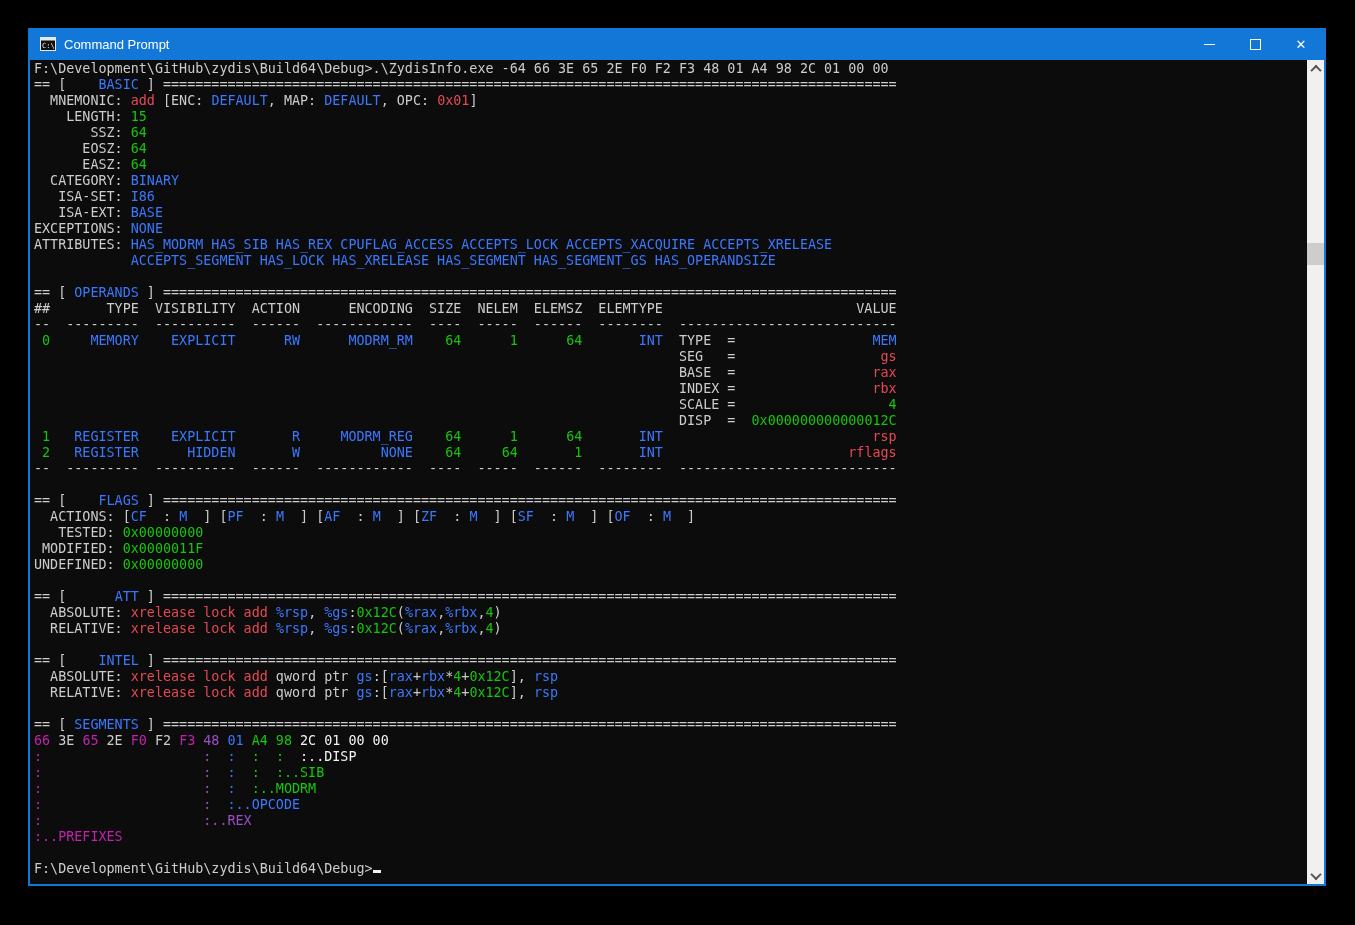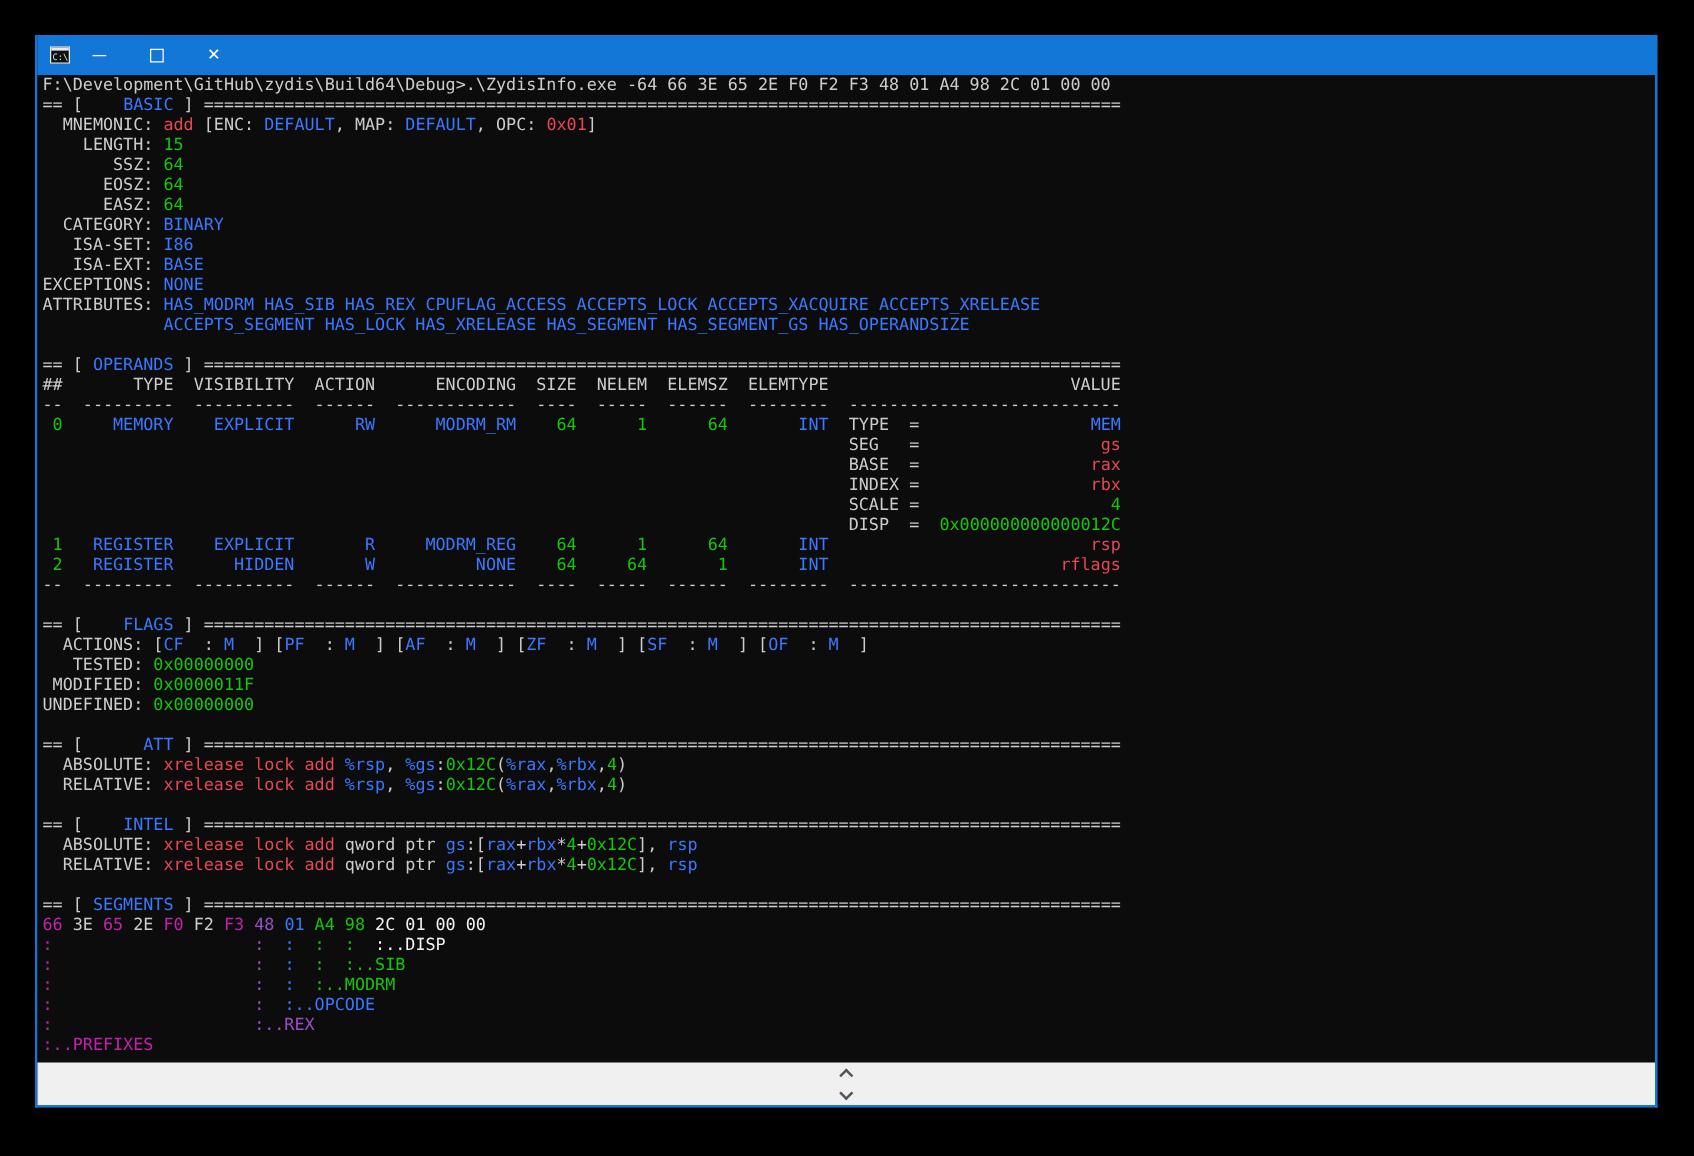--- a/index.html
+++ b/index.html
@@ -8,21 +8,21 @@
           border:2px solid #1277d7;border-top:none;box-sizing:border-box;background:#0c0c0c;}
   .titlebar{height:32px;background:#1277d7;display:flex;align-items:center;
             font-family:"Liberation Sans",sans-serif;}
   .cmd-icon{margin-left:10px;width:16px;height:14px;display:inline-block;flex:0 0 auto;}
   .title{color:#fff;font-size:13px;margin-left:8px;flex:1 1 auto;white-space:nowrap;}
   .controls{display:flex;height:32px;flex:0 0 auto;}
   .ctrl{width:46px;height:32px;display:flex;align-items:center;justify-content:center;cursor:default;}
   .glyph-min{width:11px;height:1px;background:#fff;display:block;}
   .glyph-max{width:9px;height:9px;border:1px solid #fff;display:block;}
   .glyph-close{color:#fff;font-size:13px;font-family:"DejaVu Sans",sans-serif;line-height:1;}
-  .body{display:flex;height:calc(100% - 32px);flex-direction:column;}
+  .body{display:flex;height:calc(100% - 32px);}
   .terminal{flex:1 1 auto;background:#0c0c0c;overflow:hidden;
             font-family:"DejaVu Sans Mono",monospace;font-size:13.4px;line-height:16px;
             padding:1px 0 0 4px;white-space:pre;}
   .t-line{height:16px;}
   .cursor{display:inline-block;width:8px;height:3px;background:#f2f2f2;vertical-align:0px;}
   .scrollbar{flex:0 0 17px;background:#f0f0f0;display:flex;flex-direction:column;}
   .sb-btn{height:17px;display:flex;align-items:center;justify-content:center;flex:0 0 auto;}
   .chev{width:6px;height:6px;border-left:2px solid #555;border-top:2px solid #555;display:block;}
   .chev.up{transform:rotate(45deg) translate(1px,1px);}
   .chev.down{transform:rotate(225deg) translate(1px,1px);}
@@ -35,20 +35,21 @@
 <div class="stage">
   <div class="window">
     <div class="titlebar">
       <span class="cmd-icon">
         <svg width="16" height="14" viewBox="0 0 16 14" xmlns="http://www.w3.org/2000/svg">
           <rect x="0.5" y="0.5" width="15" height="13" fill="#101010" stroke="#e8e8e8"></rect>
           <rect x="1" y="1" width="14" height="2.5" fill="#e8e8e8"></rect>
           <text x="2" y="11" font-family="DejaVu Sans Mono, monospace" font-size="7" fill="#e8e8e8">C:\</text>
         </svg>
       </span>
+      <span class="title">Command Prompt</span>
       <div class="controls">
         <div class="ctrl">
             <span class="glyph-min"></span>
           </div>
         <div class="ctrl">
             <span class="glyph-max"></span>
           </div>
         <div class="ctrl">
             <span class="glyph-close">✕</span>
           </div>

